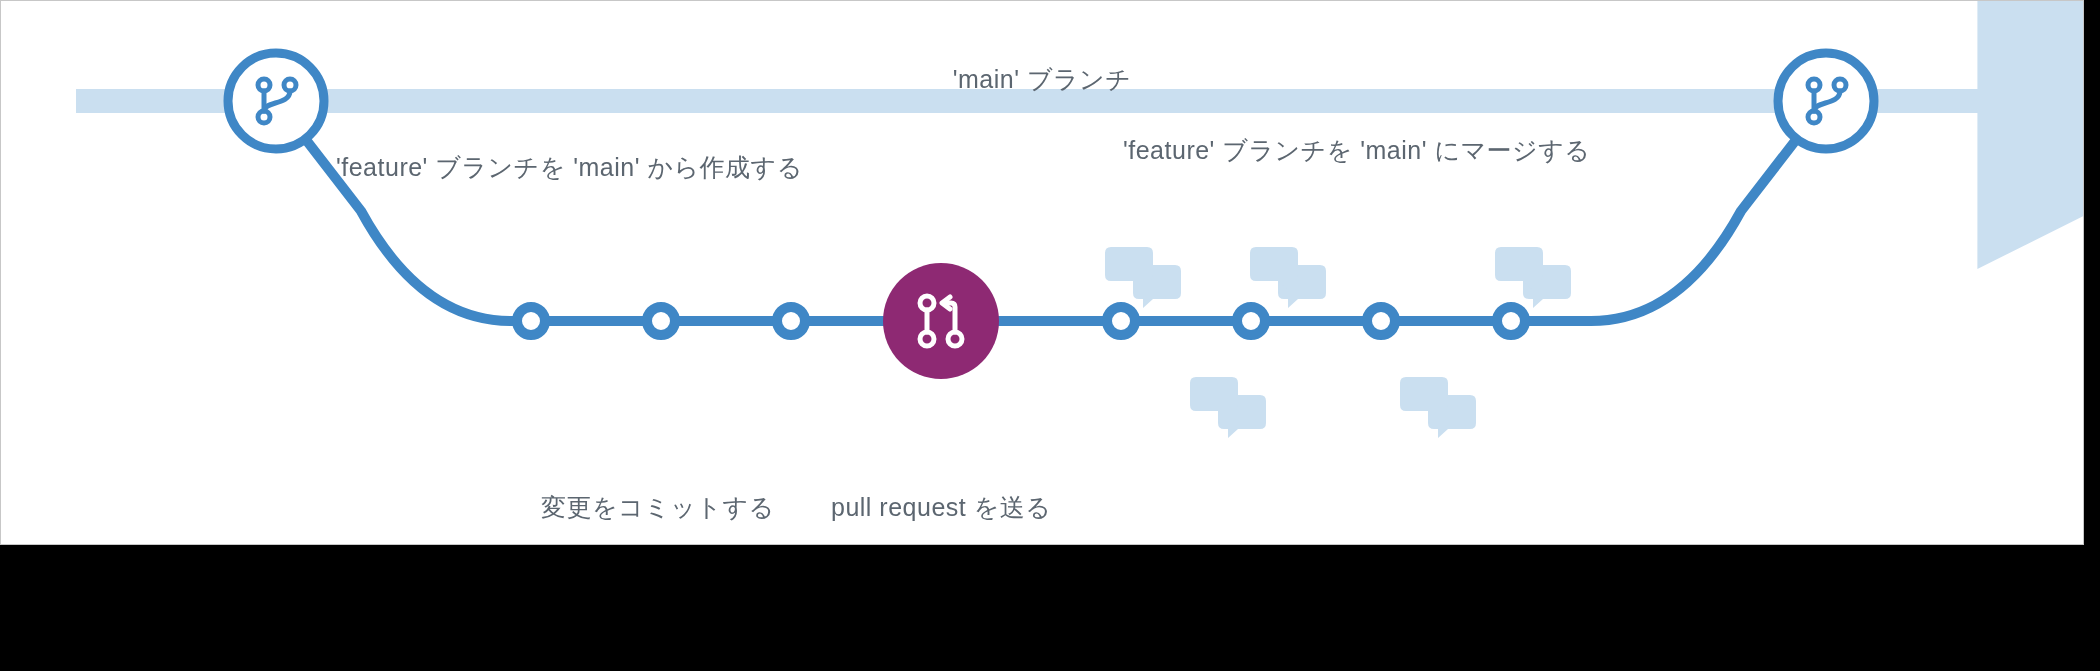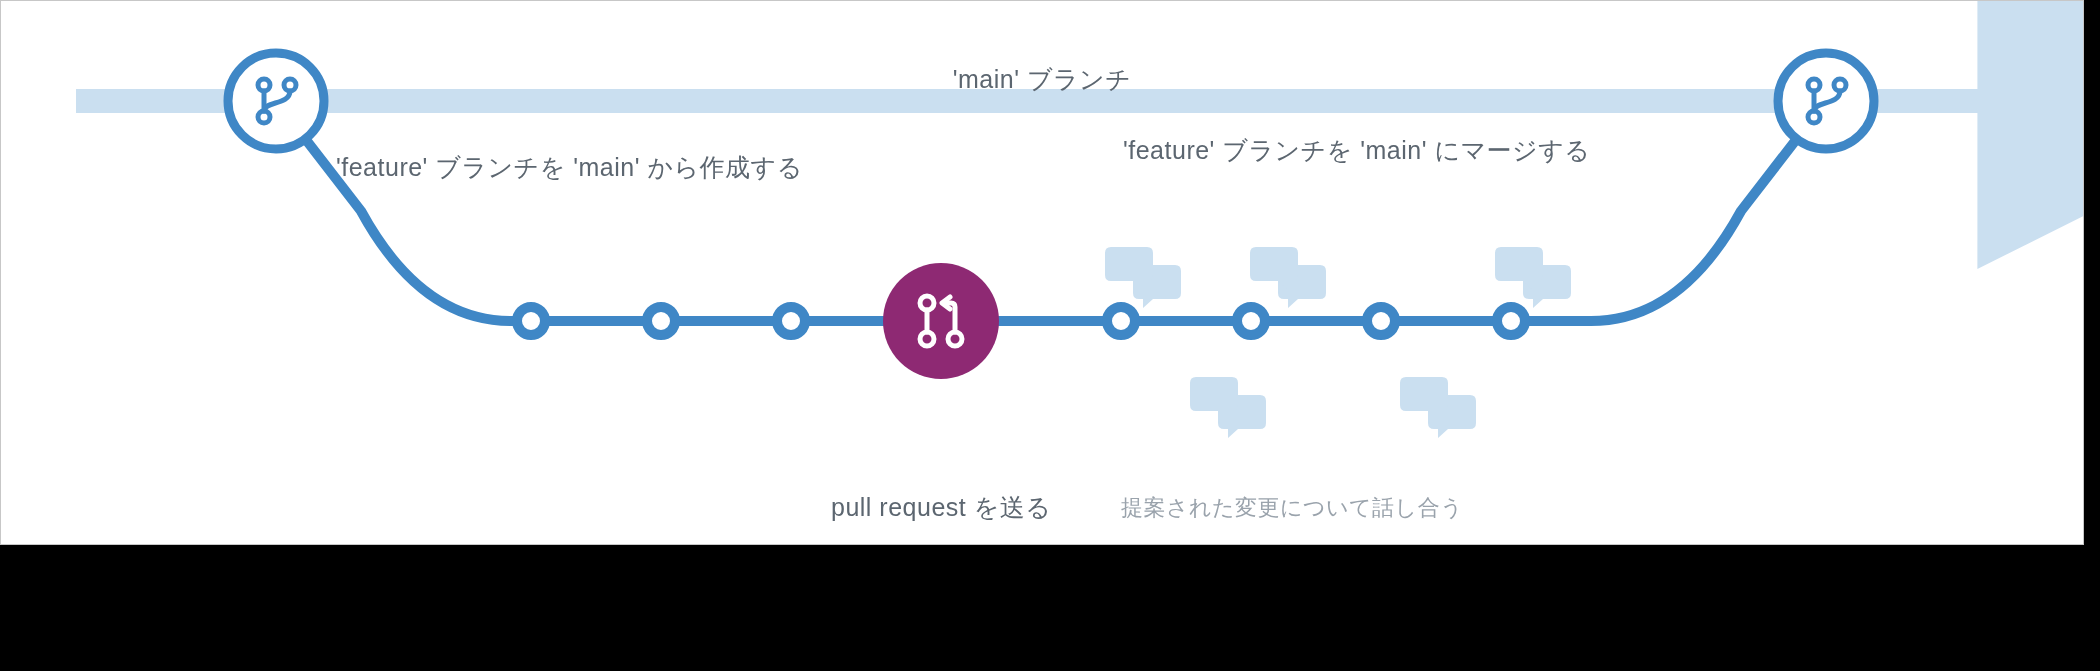--- a/index.html
+++ b/index.html
@@ -118,17 +118,17 @@
       <use href="#prGlyph" x="940" y="320"></use>
     </g>
   </svg>
 
   <div class="label main-branch-label">'main' ブランチ</div>
 
   <div class="label create-label">'feature' ブランチを 'main' から作成する</div>
 
   <div class="label merge-label">'feature' ブランチを 'main' にマージする</div>
 
+  <div class="label commit-label">変更をコミットする</div>
 
   <div class="label pr-label">pull request を送る</div>
 
-  <div class="label discuss-label">提案された変更について話し合う</div>
 </div>
 
 </body></html>

